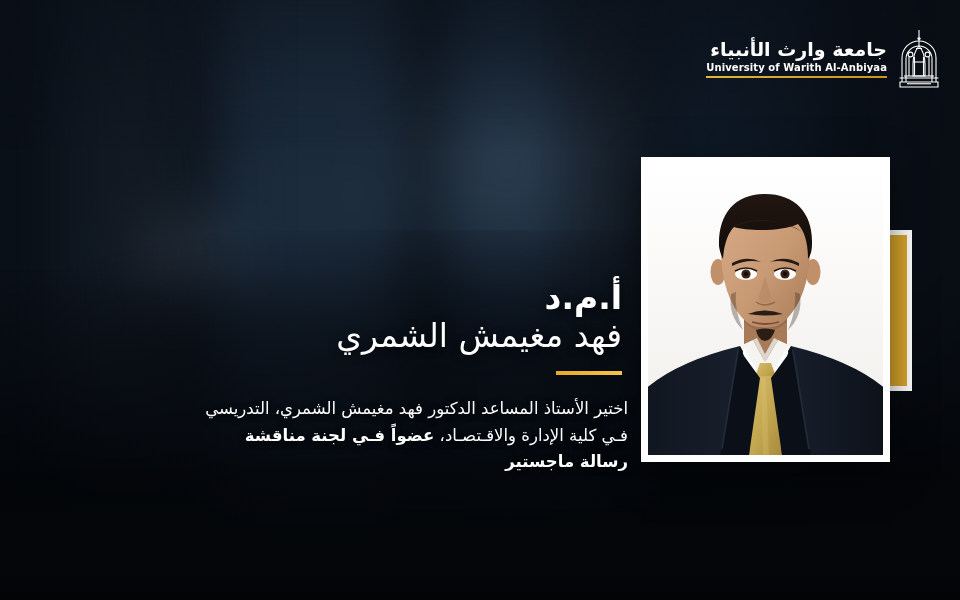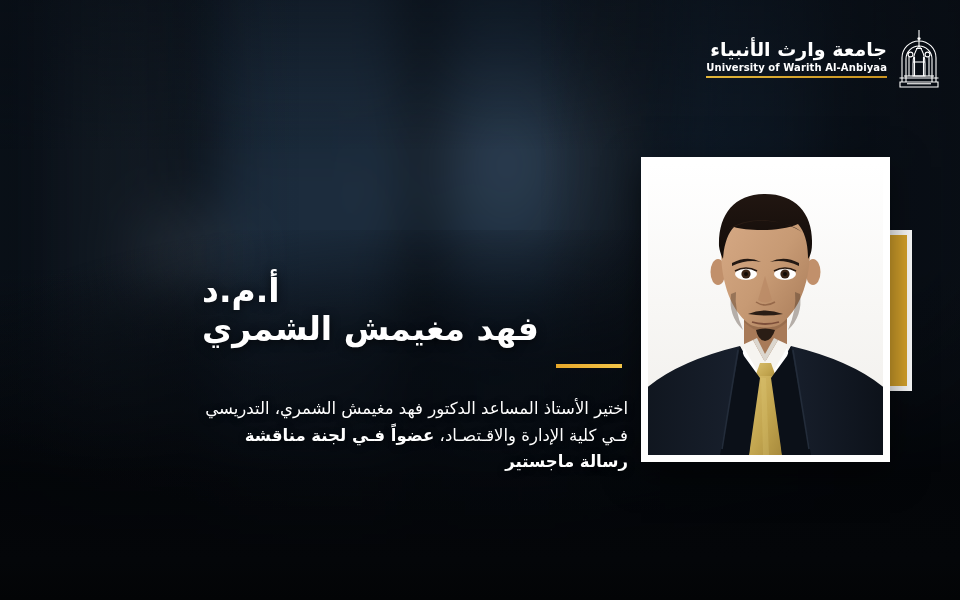--- a/index.html
+++ b/index.html
@@ -155,37 +155,37 @@
     width: 100%;
     height: 2px;
     background: linear-gradient(to right, #e2b63a, #c99320);
   }
   .logo-emblem { width: 46px; height: 62px; display: block; }
 
   
   .headline {
     position: absolute;
     right: 338px;
-    top: 273px;
+    top: 280px;
     width: 420px;
-    text-align: left;
+    text-align: right;
     direction: rtl;
   }
   .degree {
     color: #ffffff;
     font-size: 33px;
     font-weight: 700;
     line-height: 1.12;
     letter-spacing: -.4px;
     text-shadow: 0 2px 10px rgba(0,0,0,.65);
   }
   .person-name {
     color: #ffffff;
     font-size: 33px;
-    font-weight: 700;
+    font-weight: 400;
     line-height: 1.18;
     letter-spacing: -.4px;
     text-shadow: 0 2px 10px rgba(0,0,0,.65);
   }
   .name-rule {
     margin-top: 15px;
     margin-left: auto;
     margin-right: 0;
     width: 66px;
     height: 4px;

